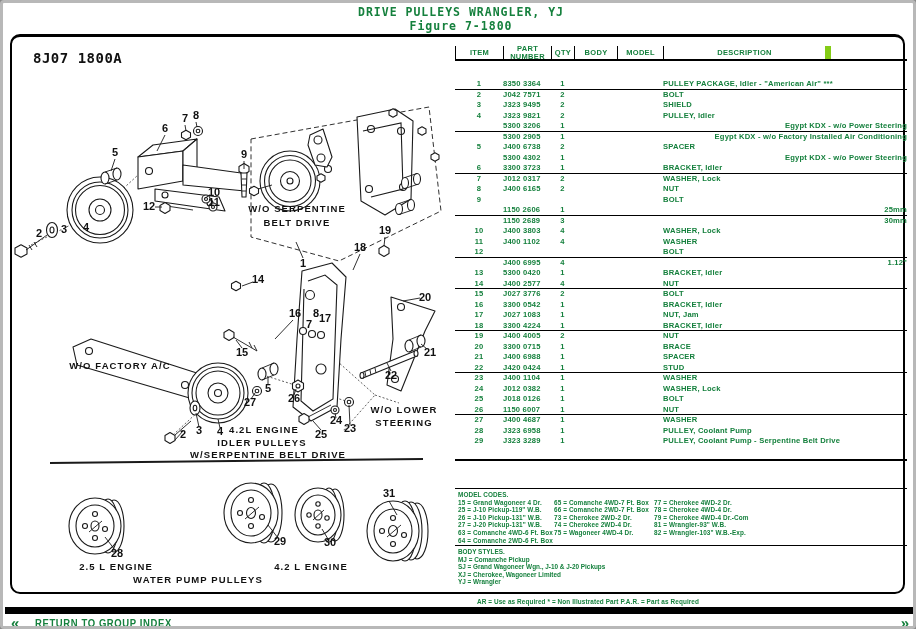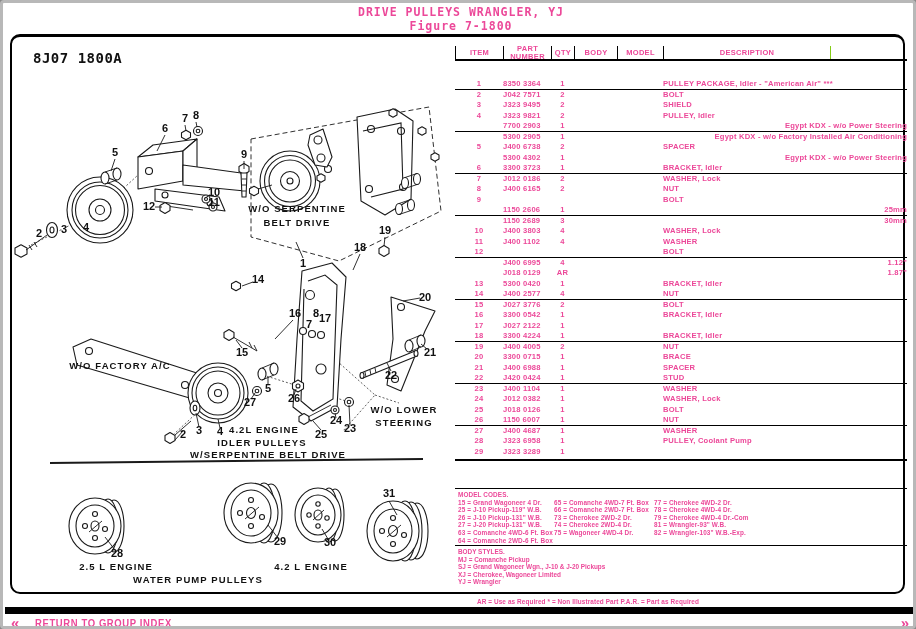--- a/index.html
+++ b/index.html
@@ -1,18 +1,18 @@
 <!DOCTYPE html>
 <html><head>
 <meta charset="utf-8">
 <style>
   html,body{margin:0;padding:0;background:#888;}
   #page{position:relative;width:916px;height:629px;background:#fff;overflow:hidden;
         border:3px solid #b8b8b8;box-sizing:border-box;border-radius:4px;
-        font-family:"Liberation Sans",sans-serif;color:#ec4899;}
+        font-family:"Liberation Sans",sans-serif;color:#15803d;}
   
   #titlebar{position:absolute;top:2px;left:0;width:916px;text-align:center;
             font-family:"DejaVu Sans Mono",monospace;font-weight:700;font-size:11.5px;
             letter-spacing:1px;line-height:14px;}
   
   #frame{position:absolute;left:7px;top:31px;width:895px;height:560px;
          border:2px solid #000;border-top-width:3px;border-radius:10px;box-sizing:border-box;}
   
   #diagram{position:absolute;left:2px;top:36px;width:450px;height:556px;}
   svg .p{fill:#fff;stroke:#1a1a1a;stroke-width:1.1;stroke-linejoin:round;}
@@ -23,21 +23,21 @@
   svg .th{stroke:#1a1a1a;stroke-width:2;}
   svg text{fill:#111;}
   svg .callout{font:700 11px "Liberation Sans",sans-serif;text-anchor:middle;}
   svg .dlabel{font:700 9.5px "Liberation Sans",sans-serif;letter-spacing:1.1px;text-anchor:middle;}
   svg .figcode{font:700 14px "DejaVu Sans Mono",monospace;letter-spacing:0.5px;}
   
   #rightpane{position:absolute;left:452px;top:36px;width:452px;height:556px;font-weight:700;}
   #thead{position:absolute;top:0;left:0;width:452px;height:22px;display:flex;border-bottom:2px solid #000;box-sizing:border-box;}
   .hc{box-sizing:border-box;border-left:1px solid #000;display:flex;align-items:center;justify-content:center;
       text-align:center;font-size:7.5px;line-height:8px;letter-spacing:0.3px;margin-top:7px;}
-  .hc.last{border-right:1px solid #84cc16;}
+  .hc.last{border-right:6px solid #84cc16;}
   .hfill{flex:1;}
   #tbody{position:absolute;top:40px;left:0;width:452px;}
   .trow{display:flex;height:10.5px;line-height:10.5px;font-size:7.6px;letter-spacing:0.2px;box-sizing:border-box;}
   .trow.rule{border-bottom:1px solid #000;}
   .tc{box-sizing:border-box;overflow:hidden;white-space:nowrap;}
   .tc.item{width:48px;text-align:center;}
   .tc.part{width:48px;text-align:left;}
   .tc.qty{width:23px;text-align:center;}
   .tc.body{width:43px;text-align:center;}
   .tc.model{width:46px;text-align:center;}
@@ -392,21 +392,21 @@
         <div class="trow">
           <div class="tc item">4</div>
           <div class="tc part">J323 9821</div>
           <div class="tc qty">2</div>
           <div class="tc body"></div>
           <div class="tc model"></div>
           <div class="tc desc">PULLEY, Idler</div>
         </div>
         <div class="trow rule">
           <div class="tc item"></div>
-          <div class="tc part">7700 2903</div>
+          <div class="tc part">5300 3206</div>
           <div class="tc qty">1</div>
           <div class="tc body"></div>
           <div class="tc model"></div>
           <div class="tc desc ind">Egypt KDX - w/o Power Steering</div>
         </div>
         <div class="trow">
           <div class="tc item"></div>
           <div class="tc part">5300 2905</div>
           <div class="tc qty">1</div>
           <div class="tc body"></div>
@@ -432,21 +432,21 @@
         <div class="trow rule">
           <div class="tc item">6</div>
           <div class="tc part">3300 3723</div>
           <div class="tc qty">1</div>
           <div class="tc body"></div>
           <div class="tc model"></div>
           <div class="tc desc">BRACKET, Idler</div>
         </div>
         <div class="trow">
           <div class="tc item">7</div>
-          <div class="tc part">J012 0186</div>
+          <div class="tc part">J012 0317</div>
           <div class="tc qty">2</div>
           <div class="tc body"></div>
           <div class="tc model"></div>
           <div class="tc desc">WASHER, Lock</div>
         </div>
         <div class="trow">
           <div class="tc item">8</div>
           <div class="tc part">J400 6165</div>
           <div class="tc qty">2</div>
           <div class="tc body"></div>
@@ -503,28 +503,20 @@
         </div>
         <div class="trow">
           <div class="tc item"></div>
           <div class="tc part">J400 6995</div>
           <div class="tc qty">4</div>
           <div class="tc body"></div>
           <div class="tc model"></div>
           <div class="tc desc ind">1.12"</div>
         </div>
         <div class="trow">
-          <div class="tc item"></div>
-          <div class="tc part">J018 0129</div>
-          <div class="tc qty">AR</div>
-          <div class="tc body"></div>
-          <div class="tc model"></div>
-          <div class="tc desc ind">1.87"</div>
-        </div>
-        <div class="trow">
           <div class="tc item">13</div>
           <div class="tc part">5300 0420</div>
           <div class="tc qty">1</div>
           <div class="tc body"></div>
           <div class="tc model"></div>
           <div class="tc desc">BRACKET, Idler</div>
         </div>
         <div class="trow rule">
           <div class="tc item">14</div>
           <div class="tc part">J400 2577</div>
@@ -544,24 +536,25 @@
         <div class="trow">
           <div class="tc item">16</div>
           <div class="tc part">3300 0542</div>
           <div class="tc qty">1</div>
           <div class="tc body"></div>
           <div class="tc model"></div>
           <div class="tc desc">BRACKET, Idler</div>
         </div>
         <div class="trow">
           <div class="tc item">17</div>
-          <div class="tc part">J027 2122</div>
-          <div class="tc qty">1</div>
-          <div class="tc body"></div>
-          <div class="tc model"></div>
+          <div class="tc part">J027 1083</div>
+          <div class="tc qty">1</div>
+          <div class="tc body"></div>
+          <div class="tc model"></div>
+          <div class="tc desc">NUT, Jam</div>
         </div>
         <div class="trow rule">
           <div class="tc item">18</div>
           <div class="tc part">3300 4224</div>
           <div class="tc qty">1</div>
           <div class="tc body"></div>
           <div class="tc model"></div>
           <div class="tc desc">BRACKET, Idler</div>
         </div>
         <div class="trow">
@@ -643,20 +636,21 @@
           <div class="tc body"></div>
           <div class="tc model"></div>
           <div class="tc desc">PULLEY, Coolant Pump</div>
         </div>
         <div class="trow">
           <div class="tc item">29</div>
           <div class="tc part">J323 3289</div>
           <div class="tc qty">1</div>
           <div class="tc body"></div>
           <div class="tc model"></div>
+          <div class="tc desc">PULLEY, Coolant Pump - Serpentine Belt Drive</div>
         </div>
       </div>
     <div id="tbottomline"></div>
 
     <div id="mcline"></div>
     <div id="modelcodes">
       <div>MODEL CODES.</div>
       <div id="mccols">
         <div class="mcol">
             <div>15 = Grand Wagoneer 4 Dr.</div>

